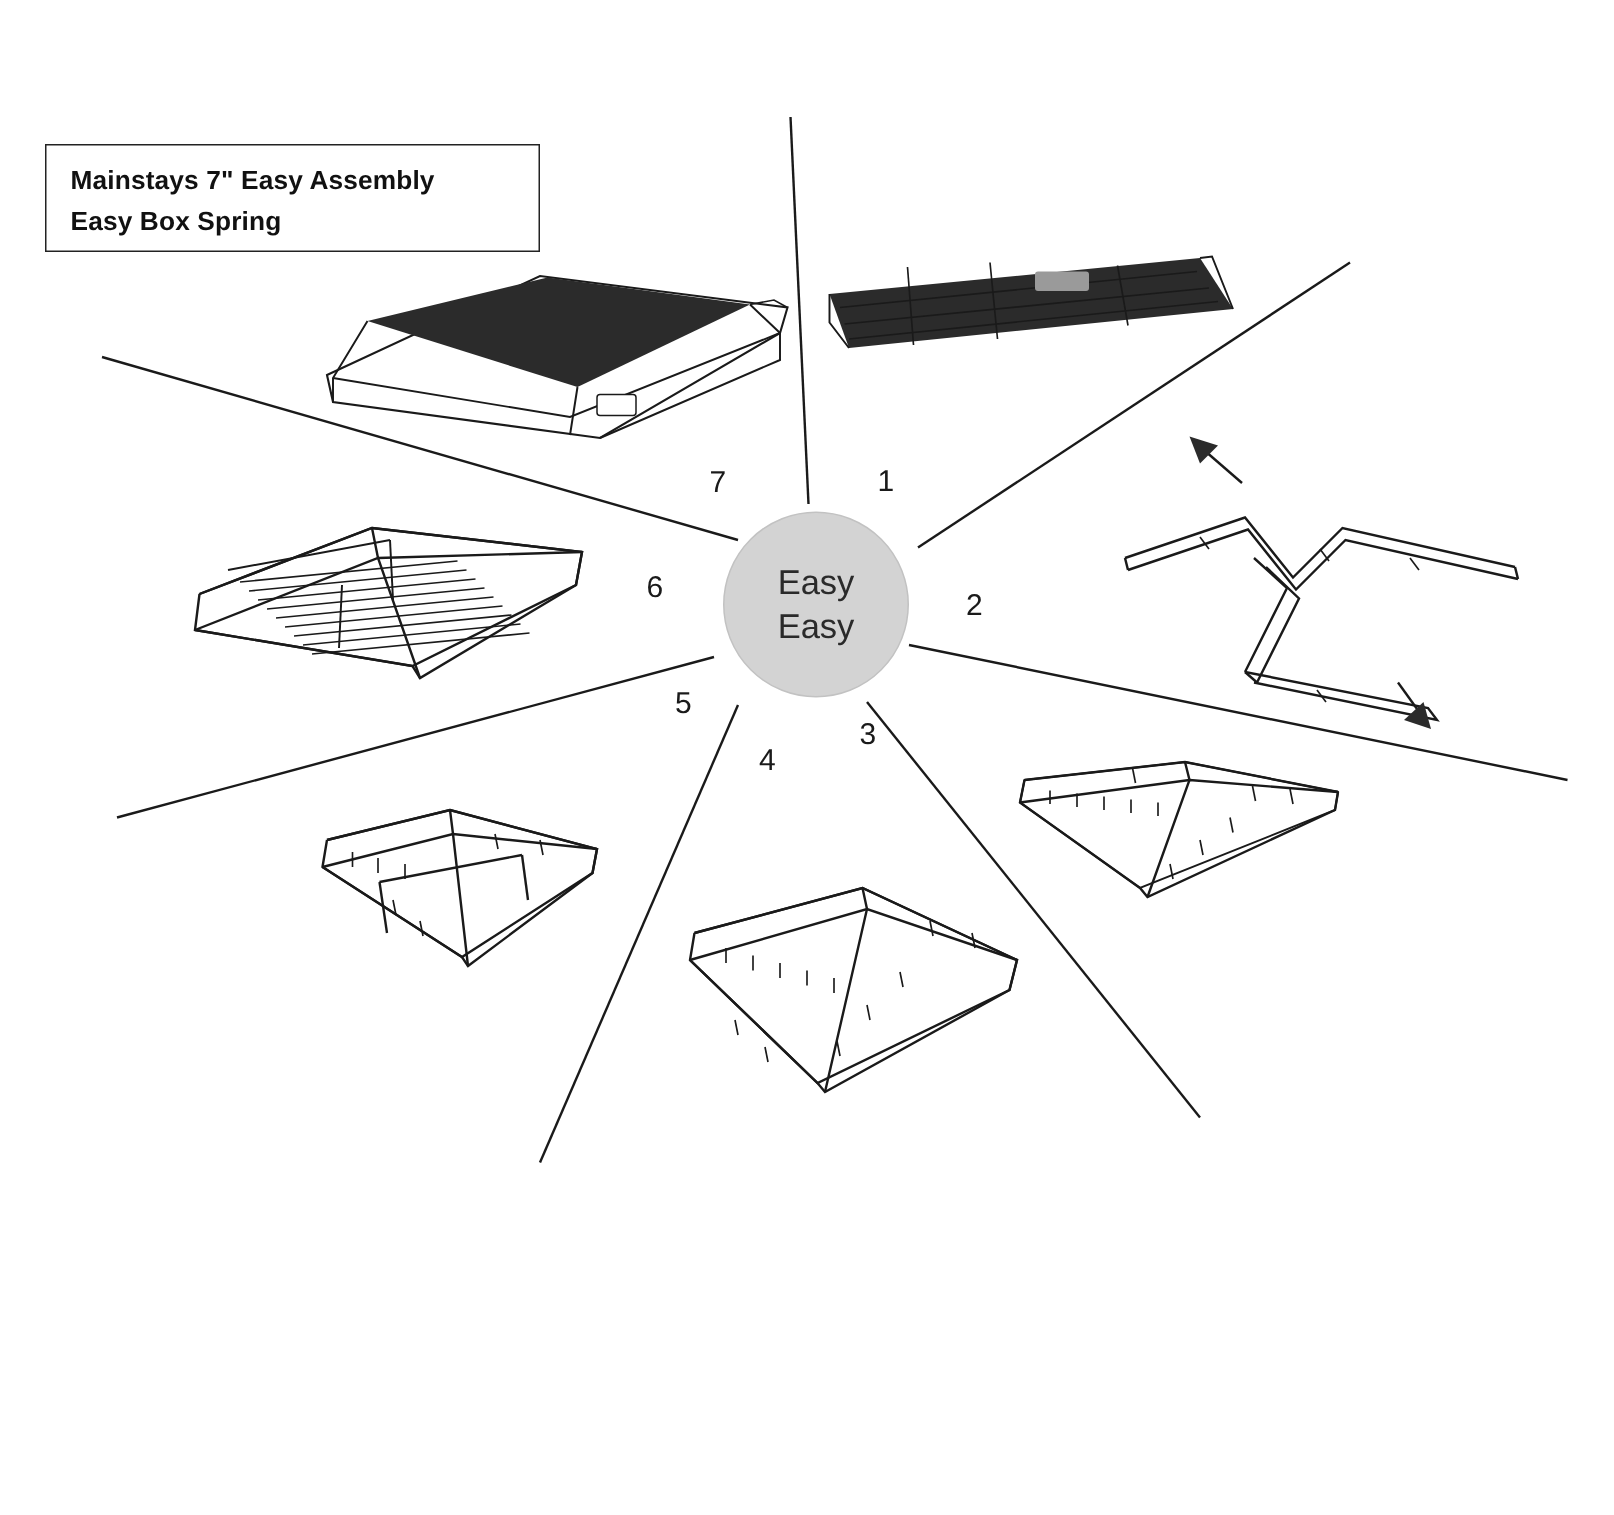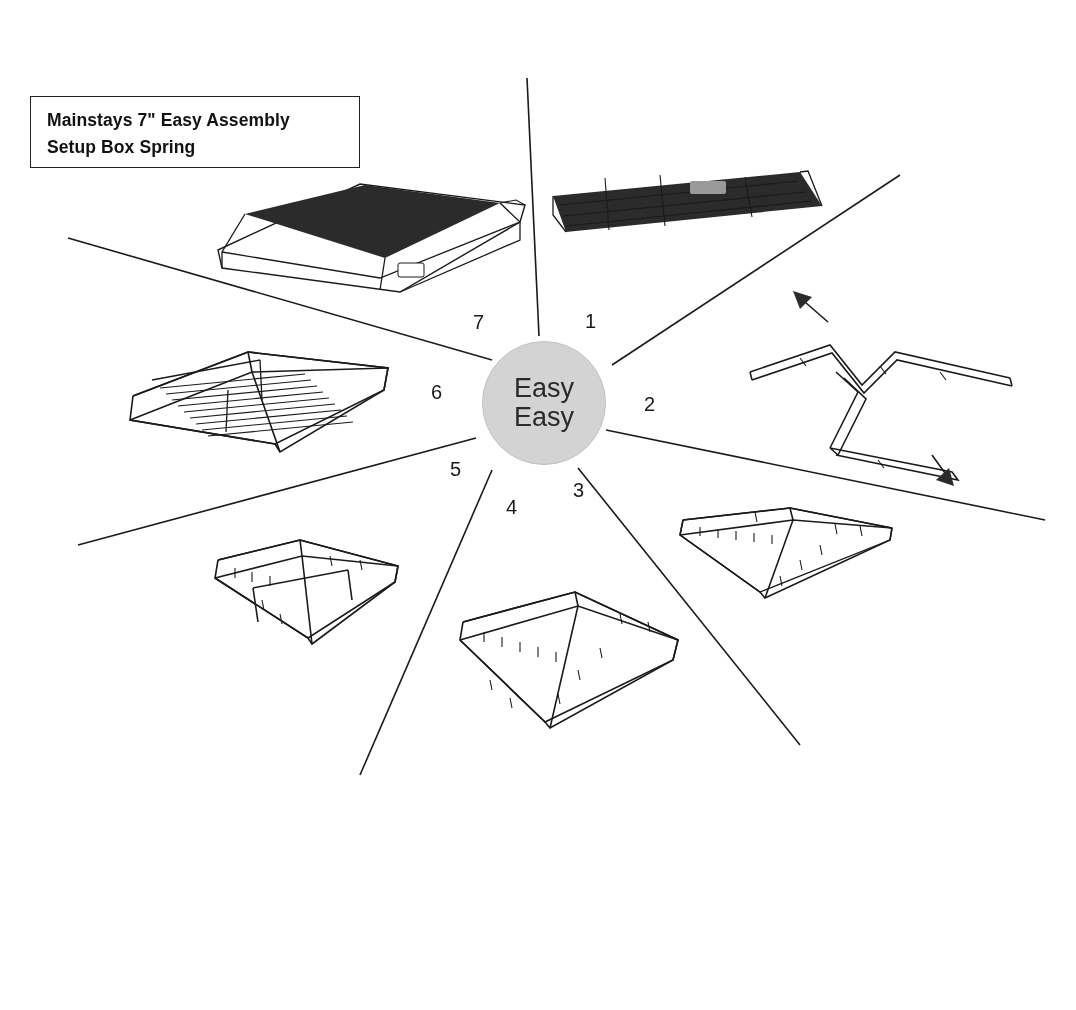--- a/index.html
+++ b/index.html
@@ -55,21 +55,21 @@
     border-radius: 50%;
     background: #d3d3d3;
     border: 1px solid #c2c2c2;
     box-sizing: border-box;
     display: flex;
     flex-direction: column;
     align-items: center;
     justify-content: center;
   }
   .hub .hub-line {
-    font-size: 27px;
+    font-size: 23px;
     line-height: 29px;
     color: #2a2a2a;
     font-family: "Liberation Sans", sans-serif;
   }
   .step-num {
     position: absolute;
     font-size: 20px;
     color: #1a1a1a;
     font-family: "Liberation Sans", sans-serif;
   }
@@ -219,21 +219,21 @@
       <polyline class="thin2" points="202,430 347,416"></polyline>
       <polyline class="thin2" points="208,436 353,422"></polyline>
       <polyline class="thin" points="152,380 260,360"></polyline>
       <polyline class="thin" points="260,360 262,400"></polyline>
       <polyline class="thin" points="226,432 228,390"></polyline>
     </g>
   </svg>
 
   <div class="title-box">
     <div class="line">Mainstays 7" Easy Assembly</div>
-    <div class="line">Setup Box Spring</div>
+    <div class="line">Easy Box Spring</div>
   </div>
 
   <div class="hub">
     <div class="hub-line">Easy</div>
     <div class="hub-line">Easy</div>
   </div>
 
   <div class="step-num" style="left:585px; top:310px;">1</div>
   <div class="step-num" style="left:644px; top:393px;">2</div>
   <div class="step-num" style="left:573px; top:479px;">3</div>

